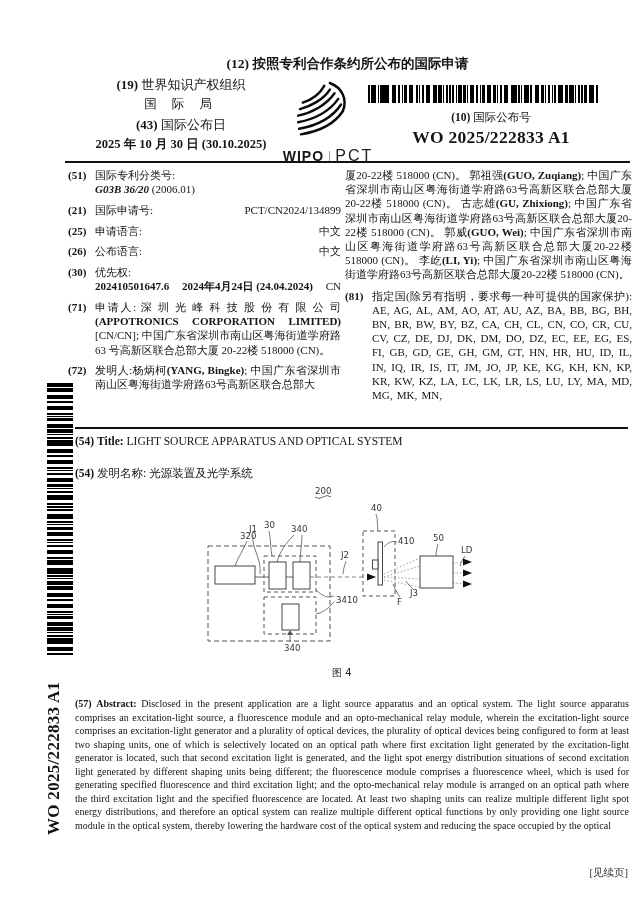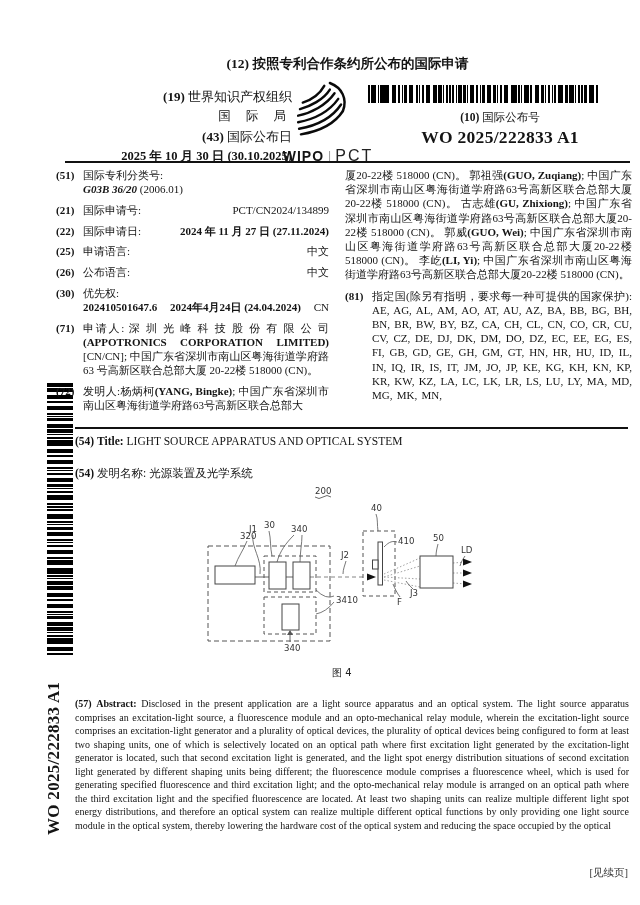--- a/index.html
+++ b/index.html
@@ -18,21 +18,21 @@
   }
   .side-pub {
     position:absolute; left:44px; top:835px; width:182px;
     transform:rotate(-90deg); transform-origin:0 0;
     font-weight:bold; font-size:17px; letter-spacing:0.3px; white-space:nowrap;
   }
 
   
   .line12 { position:absolute; left:65px; top:55px; width:565px; text-align:center;
             font-size:13.5px; font-weight:bold; }
-  .hdr-left { position:absolute; left:70px; top:88px; width:222px; text-align:right; }
+  .hdr-left { position:absolute; left:70px; top:76px; width:222px; text-align:center; }
   .hdr-left .l1 { font-size:13px; }
   .hdr-left .l2 { font-size:12.5px; letter-spacing:6px; margin-top:2px; }
   .hdr-left .l3 { font-size:13px; margin-top:3px; }
   .hdr-left .l4 { font-size:12.5px; font-weight:bold; margin-top:2px; }
   .numb { font-weight:bold; }
 
   .logo { position:absolute; left:286px; top:80px; width:84px; text-align:center; }
   .logo-caption { display:flex; align-items:center; justify-content:center; gap:4px;
                   font-family:"Liberation Sans","DejaVu Sans",sans-serif; margin-top:1px; }
   .logo-caption .w { font-weight:bold; font-size:14px; letter-spacing:1px; }
@@ -40,30 +40,30 @@
   .logo-caption .p { font-size:16px; letter-spacing:2px; color:#222; }
 
   .hbarcode {
     position:absolute; left:368px; top:85px; width:230px; height:18px;
     background-color:#fff;
     background-image:
       repeating-linear-gradient(90deg,#000 0 2px,transparent 2px 6px),
       repeating-linear-gradient(90deg,#000 0 1px,transparent 1px 3.4px),
       repeating-linear-gradient(90deg,transparent 0 4px,#000 4px 6px,transparent 6px 11px);
   }
-  .pubno { position:absolute; left:377px; top:110px; width:246px; text-align:center; }
+  .pubno { position:absolute; left:368px; top:110px; width:246px; text-align:center; }
   .pubno .lab { font-size:11.5px; }
   .pubno .val { font-size:17.5px; font-weight:bold; margin-top:2px; letter-spacing:0.3px; }
 
   .rule1 { position:absolute; left:65px; top:161px; width:565px; height:2.4px; background:#111; }
   .rule2 { position:absolute; left:75px; top:427px; width:553px; height:1.6px; background:#111; }
 
   
   .col { position:absolute; font-size:11px; line-height:14.2px; }
-  .col-left  { left:56px;  top:168px; width:273px; }
+  .col-left  { left:68px;  top:168px; width:273px; }
   .col-right { left:345px; top:168px; width:287px; }
   .entry { display:flex; margin-bottom:6.5px; }
   .entry .num { width:27px; flex:none; font-weight:bold; }
   .entry .body { flex:1; }
   .row { display:flex; justify-content:space-between; }
   .ipc { font-weight:bold; font-style:italic; }
   .ipc .yr { font-style:normal; font-weight:normal;text-align:right; }
   .bold { font-weight:bold; }
   .just { text-align:justify; }
   .prio-row { display:flex; justify-content:space-between; }
@@ -156,27 +156,20 @@
     </div>
 
     <div class="entry">
       <span class="num">(21)</span>
       <div class="body row">
         <span>国际申请号:</span>
         <span>PCT/CN2024/134899</span>
       </div>
     </div>
 
-    <div class="entry">
-      <span class="num">(22)</span>
-      <div class="body row">
-        <span>国际申请日:</span>
-        <span class="bold">2024 年 11 月 27 日 (27.11.2024)</span>
-      </div>
-    </div>
 
     <div class="entry">
       <span class="num">(25)</span>
       <div class="body row">
         <span>申请语言:</span>
         <span>中文</span>
       </div>
     </div>
 
     <div class="entry">

